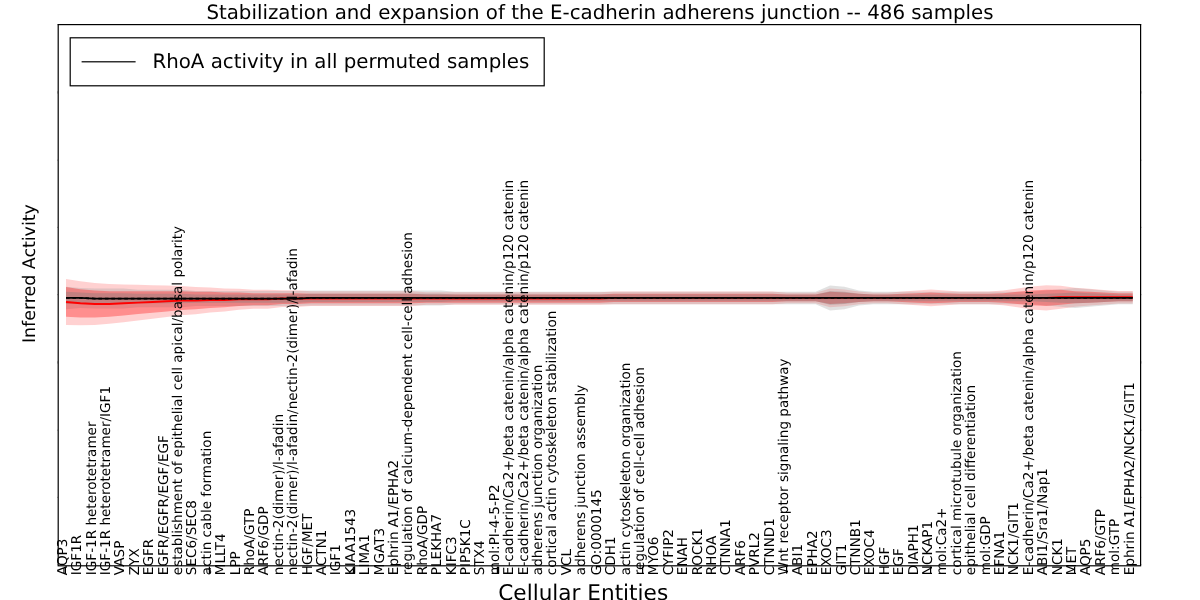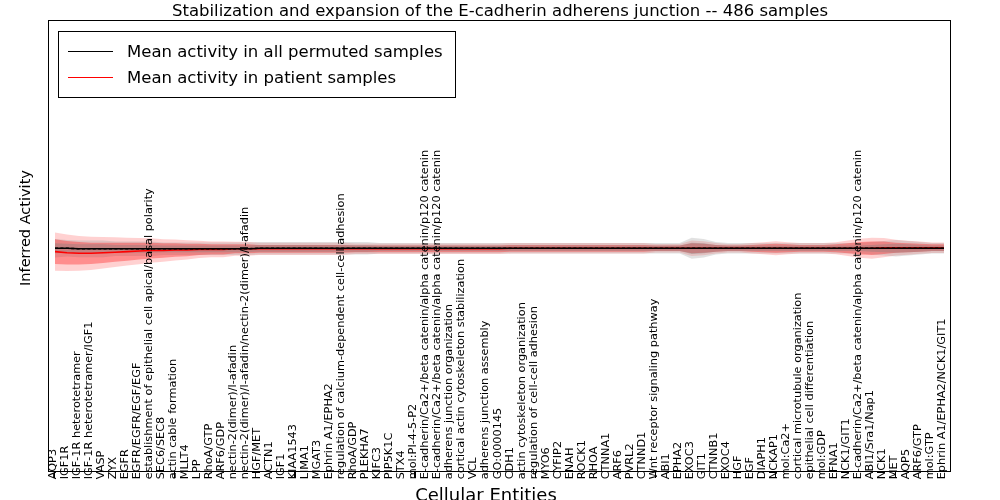--- a/index.html
+++ b/index.html
@@ -195,21 +195,17 @@
       <div class="xcat" style="left: 898.94px; top: 468px;">MET</div>
       <div class="xcat" style="left: 910.953px; top: 468px;">AQP5</div>
       <div class="xcat" style="left: 922.967px; top: 468px;">ARF6/GTP</div>
       <div class="xcat" style="left: 934.98px; top: 468px;">mol:GTP</div>
       <div class="xcat" style="left: 946.993px; top: 468px;">Ephrin A1/EPHA2/NCK1/GIT1</div>
     </div>
 
   <div class="legend">
     <div class="legend-row">
       <span class="legend-line"></span>
-      <span class="legend-text">Mean activity in all permuted samples</span>
-    </div>
-    <div class="legend-row">
-      <span class="legend-line red"></span>
-      <span class="legend-text">Mean activity in patient samples</span>
+      <span class="legend-text">RhoA activity in all permuted samples</span>
     </div>
   </div>
 
 </div>
 
 </body></html>

